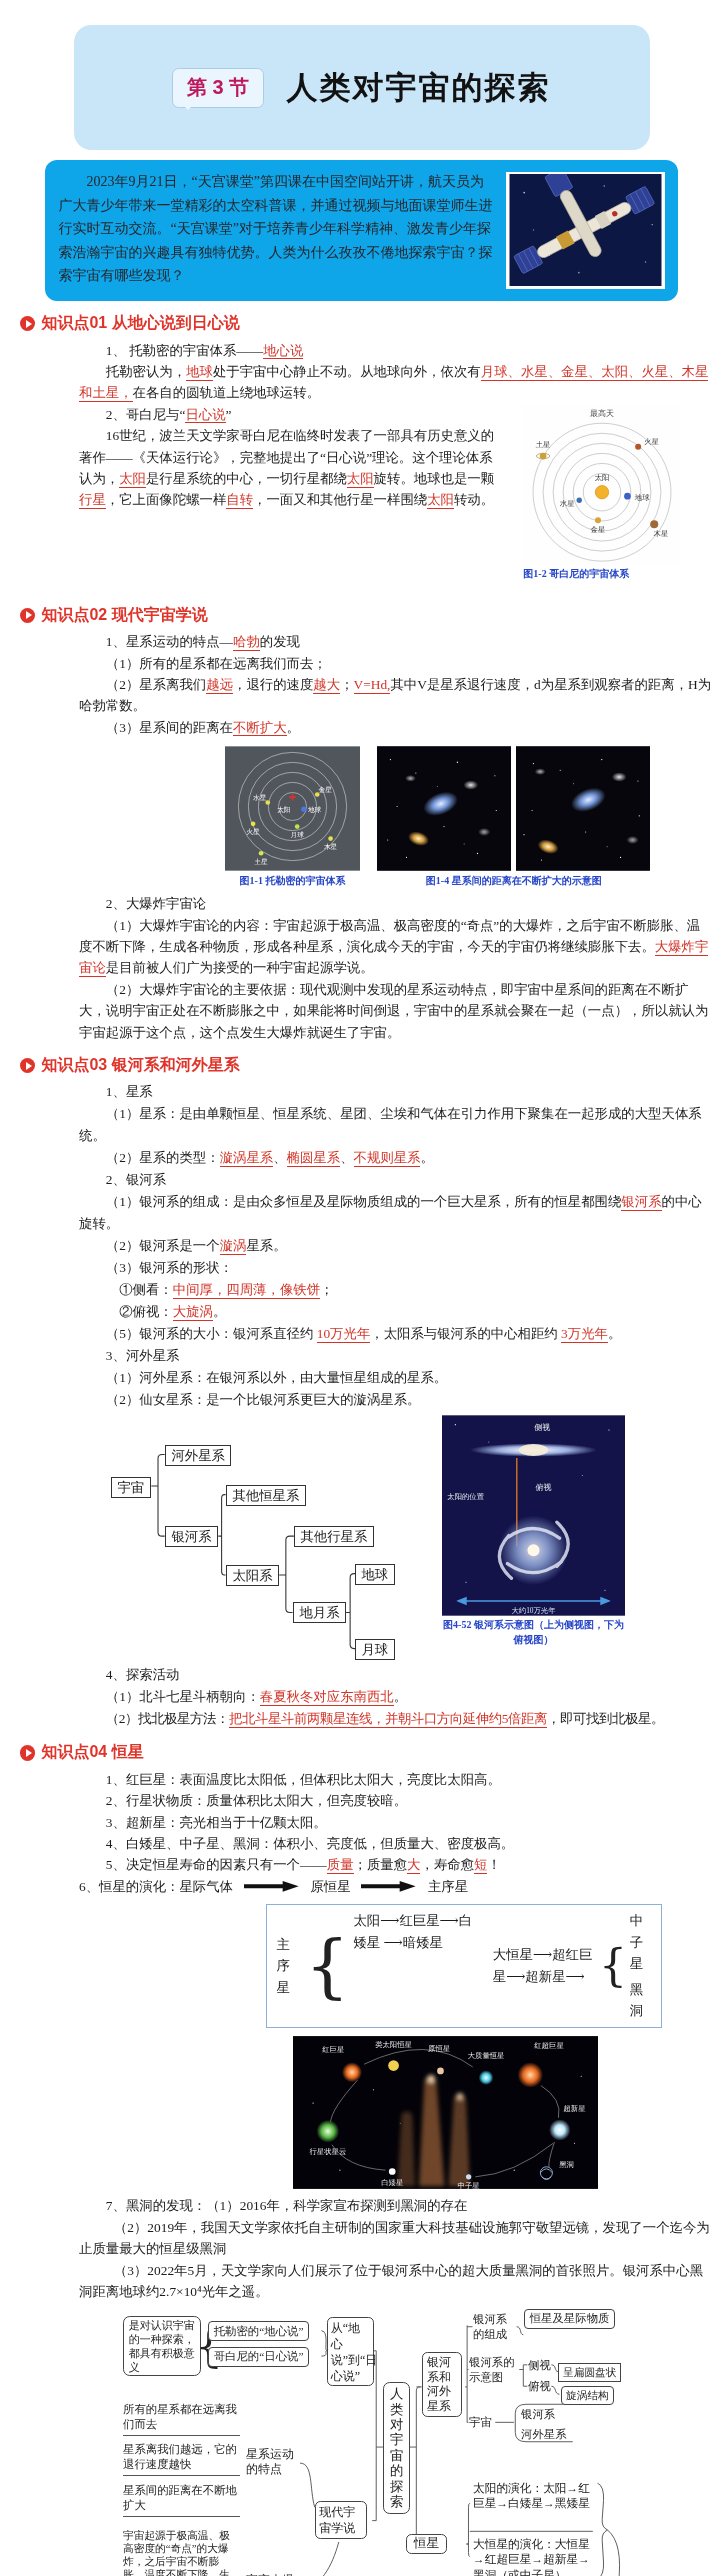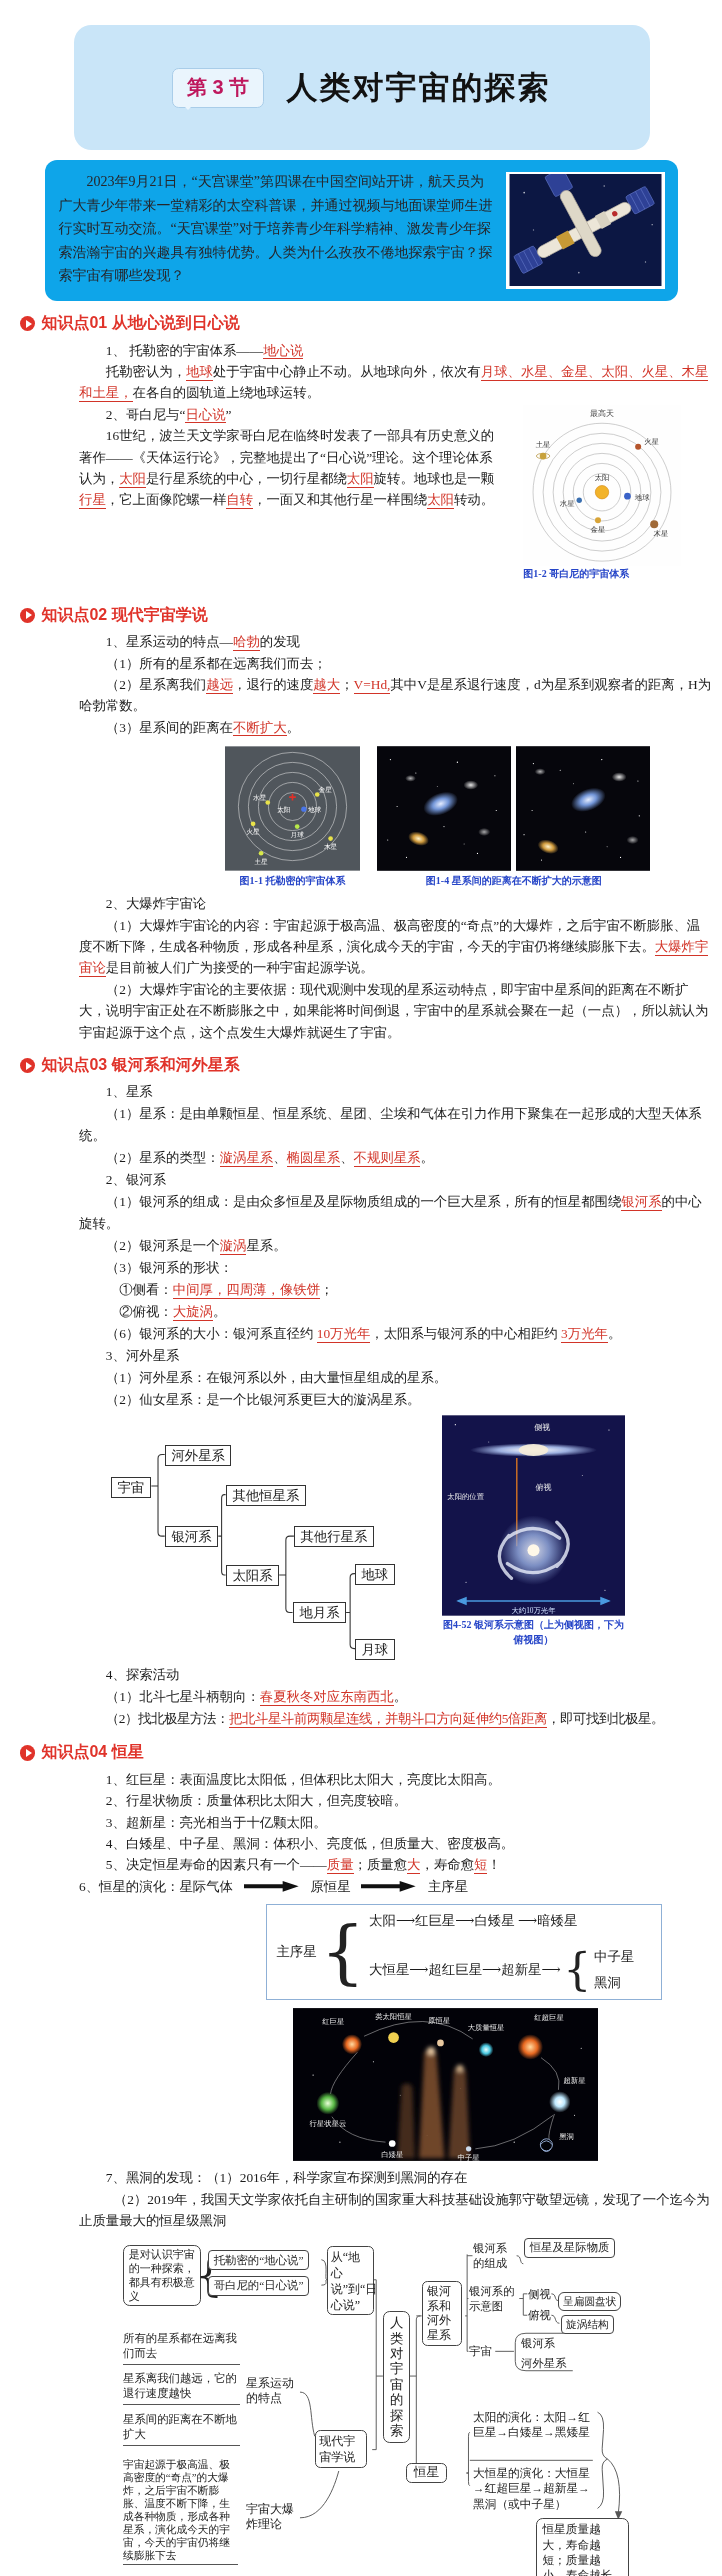--- a/index.html
+++ b/index.html
@@ -52,21 +52,21 @@
   .fig452{position:absolute;left:442px;top:0;width:183px;display:flex;flex-direction:column;gap:2px}
   
   .evoline{display:flex;align-items:center;gap:10.7px;text-indent:0 !important;margin-left:27px}
   .arrowsvg{flex:0 0 auto}
   
   .evobox{width:375px;margin:6.7px 0 0 187px;border:1px solid #8fb0d6;background:#fff;
     padding:5.4px 9.4px;display:flex;align-items:center;gap:4px;font-size:13.4px}
   .brace{font-family:"DejaVu Serif",serif;color:#222;font-weight:400;line-height:1}
   .brace-big{font-size:70px}
   .brace-mid{font-size:44px}
-  .evocol{display:flex;flex-direction:column;gap:14.7px}
+  .evocol{display:flex;flex-direction:row;gap:14.7px}
   .evorow{display:flex;align-items:center;gap:2.7px}
   .outcol{display:flex;flex-direction:column;gap:4px}
   
   .starimg{display:block;margin:8px 0 0 214px}
   
   .p7sub{margin-left:64px;text-indent:2.6em !important}
   
   .mindmap{position:relative;height:345px;margin-top:5.4px;font-size:12px;color:#222}
   .mm-box{position:absolute;border:1px solid #444;border-radius:5.4px;background:#fff;
     padding:1.3px 4.7px;line-height:15.4px}
@@ -284,21 +284,21 @@
 <div class="sec lh7">
   <p>1、星系</p>
   <p><span>（1）星系：是由单颗恒星、恒星系统、星团、尘埃和气体在引力作用下聚集在一起形成的大型天体系统。</span></p>
   <p><span>（2）星系的类型：</span><span class="t-redu t-bold">漩涡星系</span><span>、</span><span class="t-redu t-bold">椭圆星系</span><span>、</span><span class="t-redu t-bold">不规则星系</span><span>。</span></p>
   <p>2、银河系</p>
   <p><span>（1）银河系的组成：是由众多恒星及星际物质组成的一个巨大星系，所有的恒星都围绕</span><span class="t-redu t-bold">银河系</span><span>的中心旋转。</span></p>
   <p><span>（2）银河系是一个</span><span class="t-redu t-bold">漩涡</span><span>星系。</span></p>
   <p><span>（3）银河系的形状：</span></p>
   <p class="ind3"><span>①侧看：</span><span class="t-redu t-bold">中间厚，四周薄，像铁饼</span><span>；</span></p>
   <p class="ind3"><span>②俯视：</span><span class="t-redu t-bold">大旋涡</span><span>。</span></p>
-  <p><span>（6）银河系的大小：银河系直径约 </span><span class="t-redu t-bold">10万光年</span><span>，太阳系与银河系的中心相距约 </span><span class="t-redu t-bold">3万光年</span><span>。</span></p>
+  <p><span>（5）银河系的大小：银河系直径约 </span><span class="t-redu t-bold">10万光年</span><span>，太阳系与银河系的中心相距约 </span><span class="t-redu t-bold">3万光年</span><span>。</span></p>
   <p>3、河外星系</p>
   <p><span>（1）河外星系：在银河系以外，由大量恒星组成的星系。</span></p>
   <p><span>（2）仙女星系：是一个比银河系更巨大的漩涡星系。</span></p>
 </div>
 
 <div class="treerow">
   <svg class="tree-svg" width="723" height="249" viewBox="0 0 1080 372">
     <g fill="none" stroke="#333" stroke-width="1.6">
       <path d="M246 59 H242 Q236 59 236 65 V175 Q236 181 242 181 H246 M236 106 H226"></path>
       <path d="M337 119 H335 Q331 119 331 125 V233 Q331 239 335 239 H337 M331 181 H326"></path>
@@ -484,20 +484,21 @@
     <text x="262" y="226" font-size="11" fill="#eee" text-anchor="middle">中子星</text>
     <g fill="none" stroke="#98b0d8" stroke-width="1.4">
         <circle cx="378" cy="204" r="9"></circle>
         <path d="M369 204 q9 -12 18 0 M371 210 q7 8 14 0"></path>
       </g>
     <text x="408" y="196" font-size="11" fill="#eee" text-anchor="middle">黑洞</text>
   </svg>
 
   <p style="margin-top:6.7px"><span>7、黑洞的发现：（1）2016年，科学家宣布探测到黑洞的存在</span></p>
   <p class="p7sub"><span>（2）2019年，我国天文学家依托自主研制的国家重大科技基础设施郭守敬望远镜，发现了一个迄今为止质量最大的恒星级黑洞</span></p>
+  <p class="p7sub"><span>（3）2022年5月，天文学家向人们展示了位于银河系中心的超大质量黑洞的首张照片。银河系中心黑洞距离地球约2.7×10⁴光年之遥。</span></p>
 </div>
 
 <div class="mindmap">
   <svg class="mm-svg" width="723" height="345" viewBox="0 0 1080 516">
     <g fill="none" stroke="#555" stroke-width="1.4">
       <path d="M480 34 C492 34 484 64 488 64"></path>
       <path d="M480 72 C492 72 484 64 488 64"></path>
       <path d="M552 64 H562 V318 H556 M562 208 H572"></path>
       <path d="M448 232 C468 232 462 270 470 298"></path>
       <path d="M448 420 C484 420 500 372 506 350"></path>
@@ -531,21 +532,21 @@
   <div class="mm-txt wrap" style="left:246px;top:265px;width:54px;font-size:12px">宇宙大爆炸理论</div>
   <div class="mm-box wrap" style="left:315px;top:193px;width:43px;font-size:12px;line-height:16px;padding:2px 3.3px">现代宇宙学说</div>
 
   <div class="mm-box wrap" style="left:383px;top:74px;width:17.4px;font-size:13.4px;line-height:15.4px;text-align:center;padding:3.3px 4px;border-radius:6.7px">人类对宇宙的探索</div>
 
   <div class="mm-box wrap" style="left:422px;top:44px;width:29.5px;font-size:12px;line-height:14.7px;padding:2px 4px">银河系和河外星系</div>
   <div class="mm-txt wrap" style="left:473px;top:4px;width:40px;font-size:11.4px;line-height:14.7px">银河系的组成</div>
   <div class="mm-box" style="left:524px;top:1px;font-size:11.4px;border-radius:4px">恒星及星际物质</div>
   <div class="mm-txt wrap" style="left:469px;top:47px;width:51px;font-size:11.4px;line-height:14.7px">银河系的示意图</div>
   <div class="mm-txt" style="left:528px;top:50px;font-size:11.4px">侧视</div>
-  <div class="mm-box" style="left:558px;top:55px;font-size:10.7px;border-radius:6px;padding:0.7px 4px">呈扁圆盘状</div>
+  <div class="mm-box" style="left:558px;top:55px;font-size:10.7px;border-radius:0;padding:0.7px 4px">呈扁圆盘状</div>
   <div class="mm-txt" style="left:528px;top:71px;font-size:11.4px">俯视</div>
   <div class="mm-box" style="left:561px;top:78px;font-size:10.7px;border-radius:4px;padding:0.7px 4px">旋涡结构</div>
   <div class="mm-txt" style="left:469px;top:107px;font-size:11.4px">宇宙</div>
   <div class="mm-txt" style="left:521px;top:99px;font-size:11.4px">银河系</div>
   <div class="mm-txt" style="left:521px;top:119px;font-size:11.4px">河外星系</div>
 
   <div class="mm-box" style="left:406px;top:226px;font-size:12.7px;padding:1.3px 6.7px;border-radius:5.4px">恒星</div>
   <div class="mm-txt wrap" style="left:473px;top:173px;width:120px;font-size:11.7px">太阳的演化：太阳→红巨星→白矮星→黑矮星</div>
   <div class="mm-txt wrap" style="left:473px;top:229px;width:122px;font-size:11.7px">大恒星的演化：大恒星→红超巨星→超新星→黑洞（或中子星）</div>
   <div class="mm-box wrap" style="left:536px;top:281px;width:80px;font-size:11.7px;line-height:15.4px;border-radius:6.7px;padding:3.3px 5.4px">恒星质量越大，寿命越短；质量越小，寿命越长</div>

